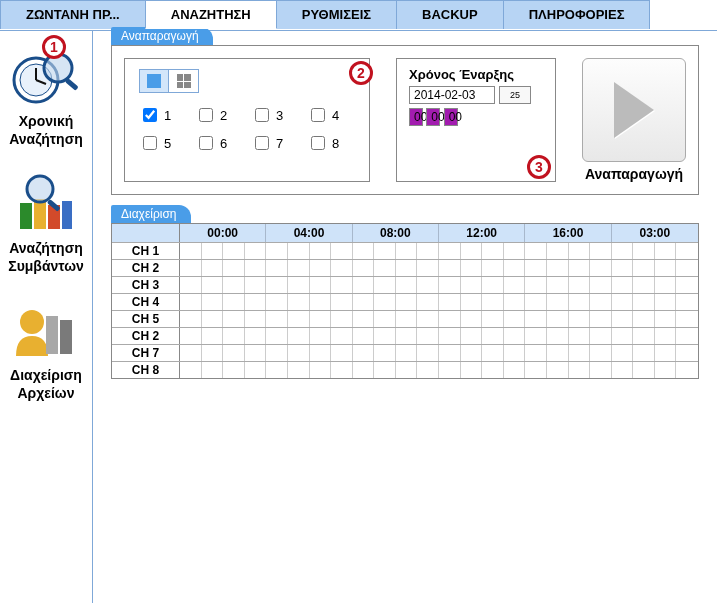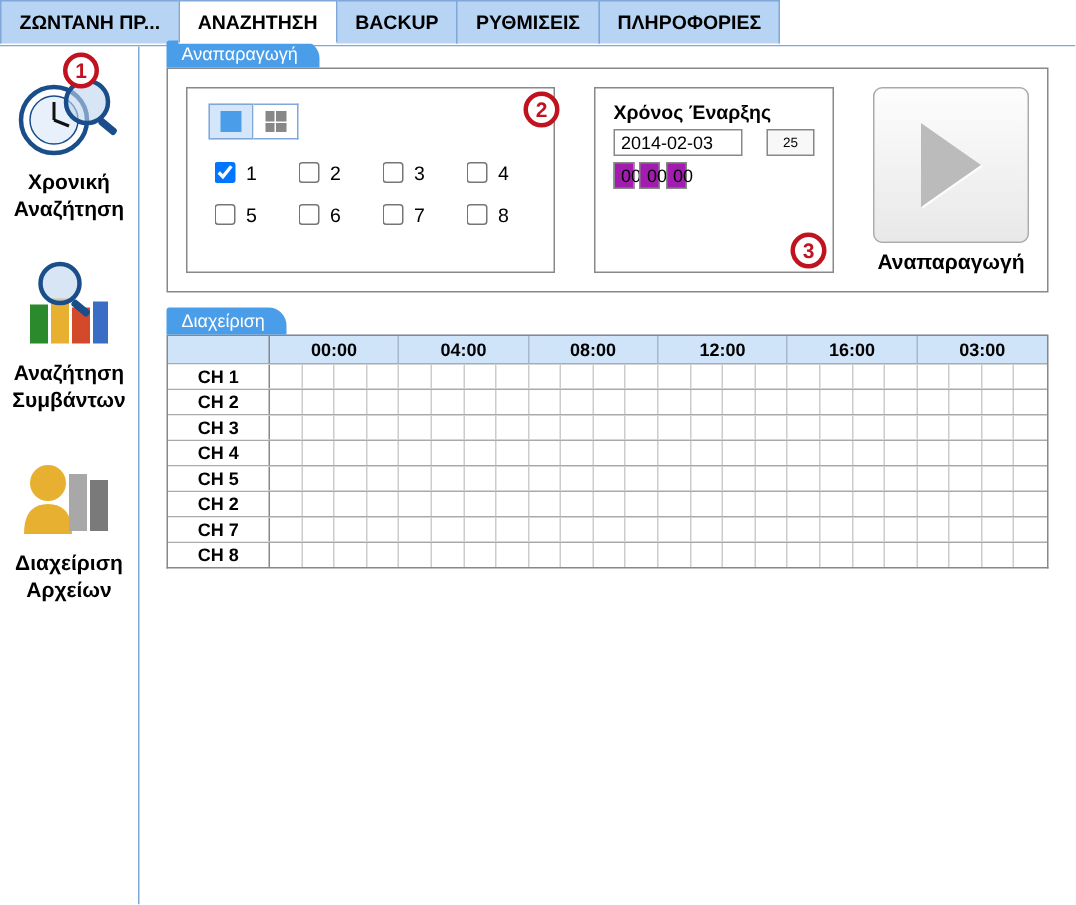--- a/index.html
+++ b/index.html
@@ -12,21 +12,21 @@
     height: 603px;
     overflow: hidden;
   }
   
   .tabs {
     display: flex;
     background: #fff;
     border-bottom: 1px solid #fff;
   }
   .tab {
-    padding: 6px 12px;
+    padding: 6px 25px;
     background: #b7d4f4;
     border: 1px solid #7fa8d8;
     border-bottom: none;
     font-weight: bold;
     font-size: 13px;
     color: #000;
     cursor: pointer;
     white-space: nowrap;
   }
   .tab.active {
@@ -131,21 +131,21 @@
   }
   .ch-cell { display:flex;align-items:center;gap:4px; font-size:13px;}
   .ch-cell input { width:14px;height:14px; }
   .start-box {
     border:1px solid #888;
     padding:8px 12px;
     position:relative;
     min-width:160px;
   }
   .start-title { font-weight:bold; font-size:13px; margin-bottom:4px;}
-  .date-row{ display:flex;gap:16px;align-items:center;margin-bottom:4px;}
+  .date-row{ display:flex;gap:4px;align-items:center;margin-bottom:4px;}
   .date-input{ border:1px solid #888;padding:1px 4px;width:86px;font-size:12px;background:#fff;}
   .cal-btn{ width:32px;height:18px;border:1px solid #888;background:#f8f8f8;display:flex;align-items:center;justify-content:center;font-size:9px;cursor:pointer;}
   .time-row .time-seg{ border:1px solid #888;padding:1px 4px;width:14px;display:inline-block;text-align:center;font-size:12px;background:#a21caf;}
   .play-btn {
     width:104px;height:104px;border:1px solid #aaa;border-radius:6px;
     background:linear-gradient(#fdfdfd,#e8e8e8);
     display:flex;align-items:center;justify-content:center;cursor:pointer;
   }
   .play-tri {
     width:0;height:0;border-left:40px solid #bbb;border-top:28px solid transparent;border-bottom:28px solid transparent;
@@ -168,22 +168,22 @@
   .info-row .cell{border-right:1px solid #ccc;height:16px;}
   .info-row .cell:nth-child(4n+1){border-right:1px solid #ccc;}
   .info-row .cell:last-child{border-right:none;}
 </style>
 </head>
 <body>
 
 <div class="tabs">
   <div class="tab">ΖΩΝΤΑΝΗ ΠΡ...</div>
   <div class="tab active">ΑΝΑΖΗΤΗΣΗ</div>
+  <div class="tab">ΡΥΘΜΙΣΕΙΣ</div>
   <div class="tab">BACKUP</div>
-  <div class="tab">ΡΥΘΜΙΣΕΙΣ</div>
   <div class="tab">ΠΛΗΡΟΦΟΡΙΕΣ</div>
 </div>
 
 <div class="main">
   <div class="sidebar">
     <div class="callout" style="top:4px;left:42px">1</div>
 
     <div class="side-item">
       <div class="icon-wrap">
         <svg width="80" height="66" viewBox="0 0 80 66">

